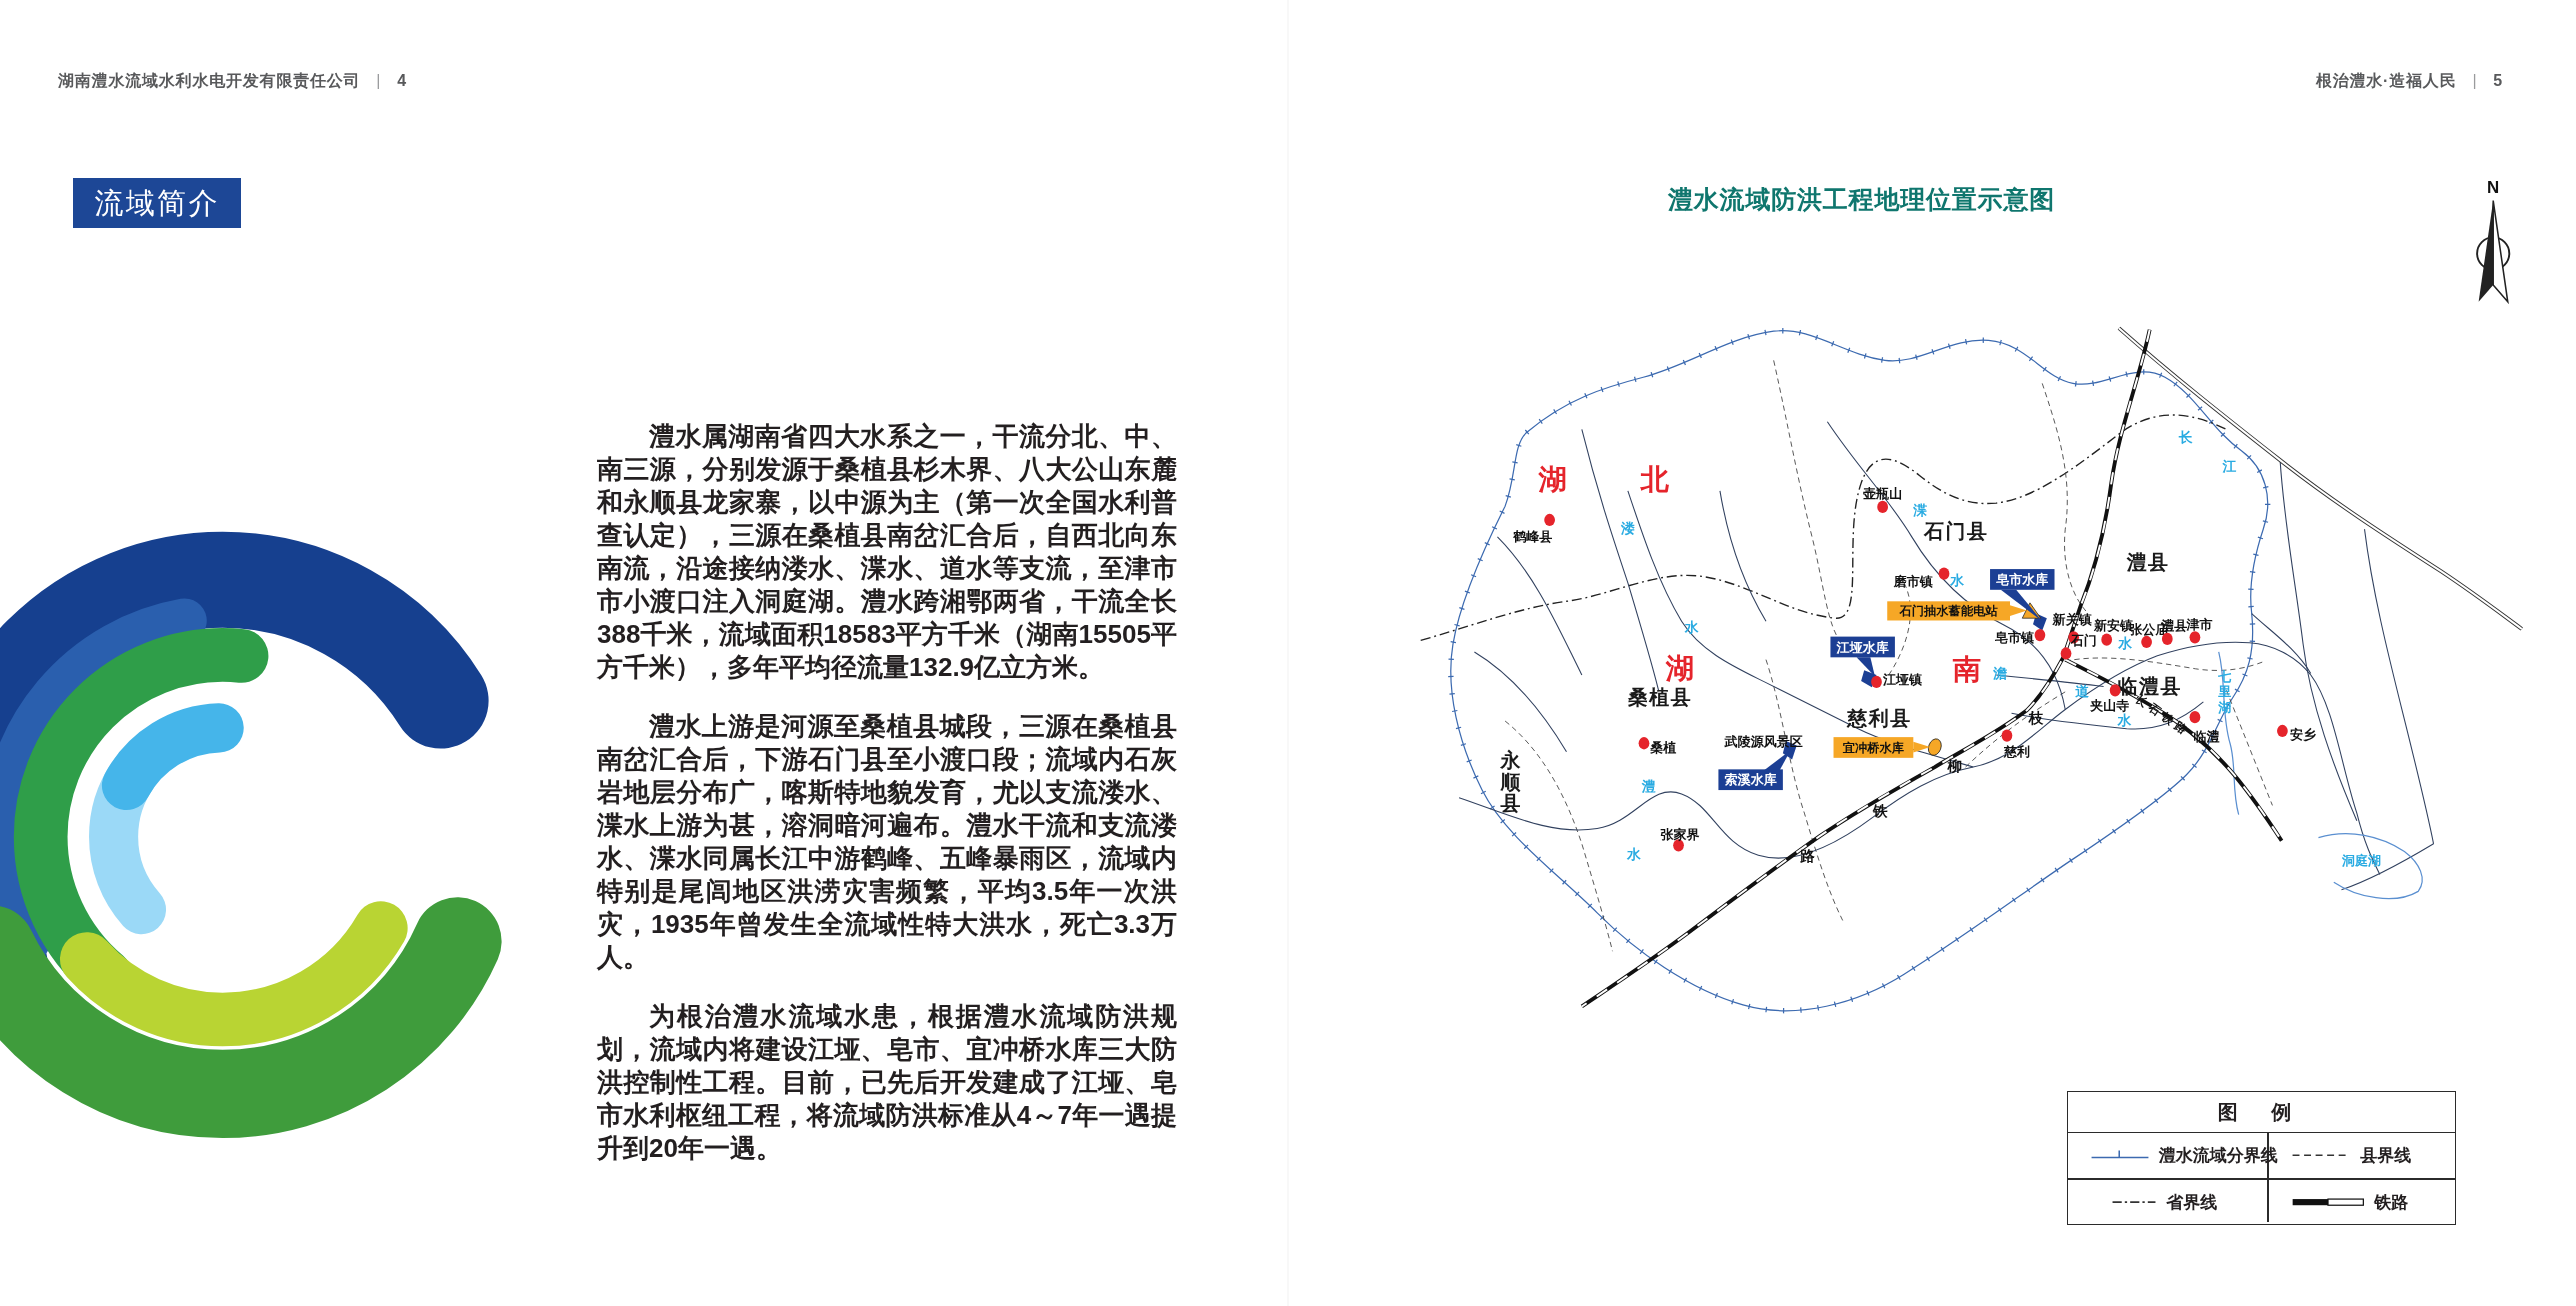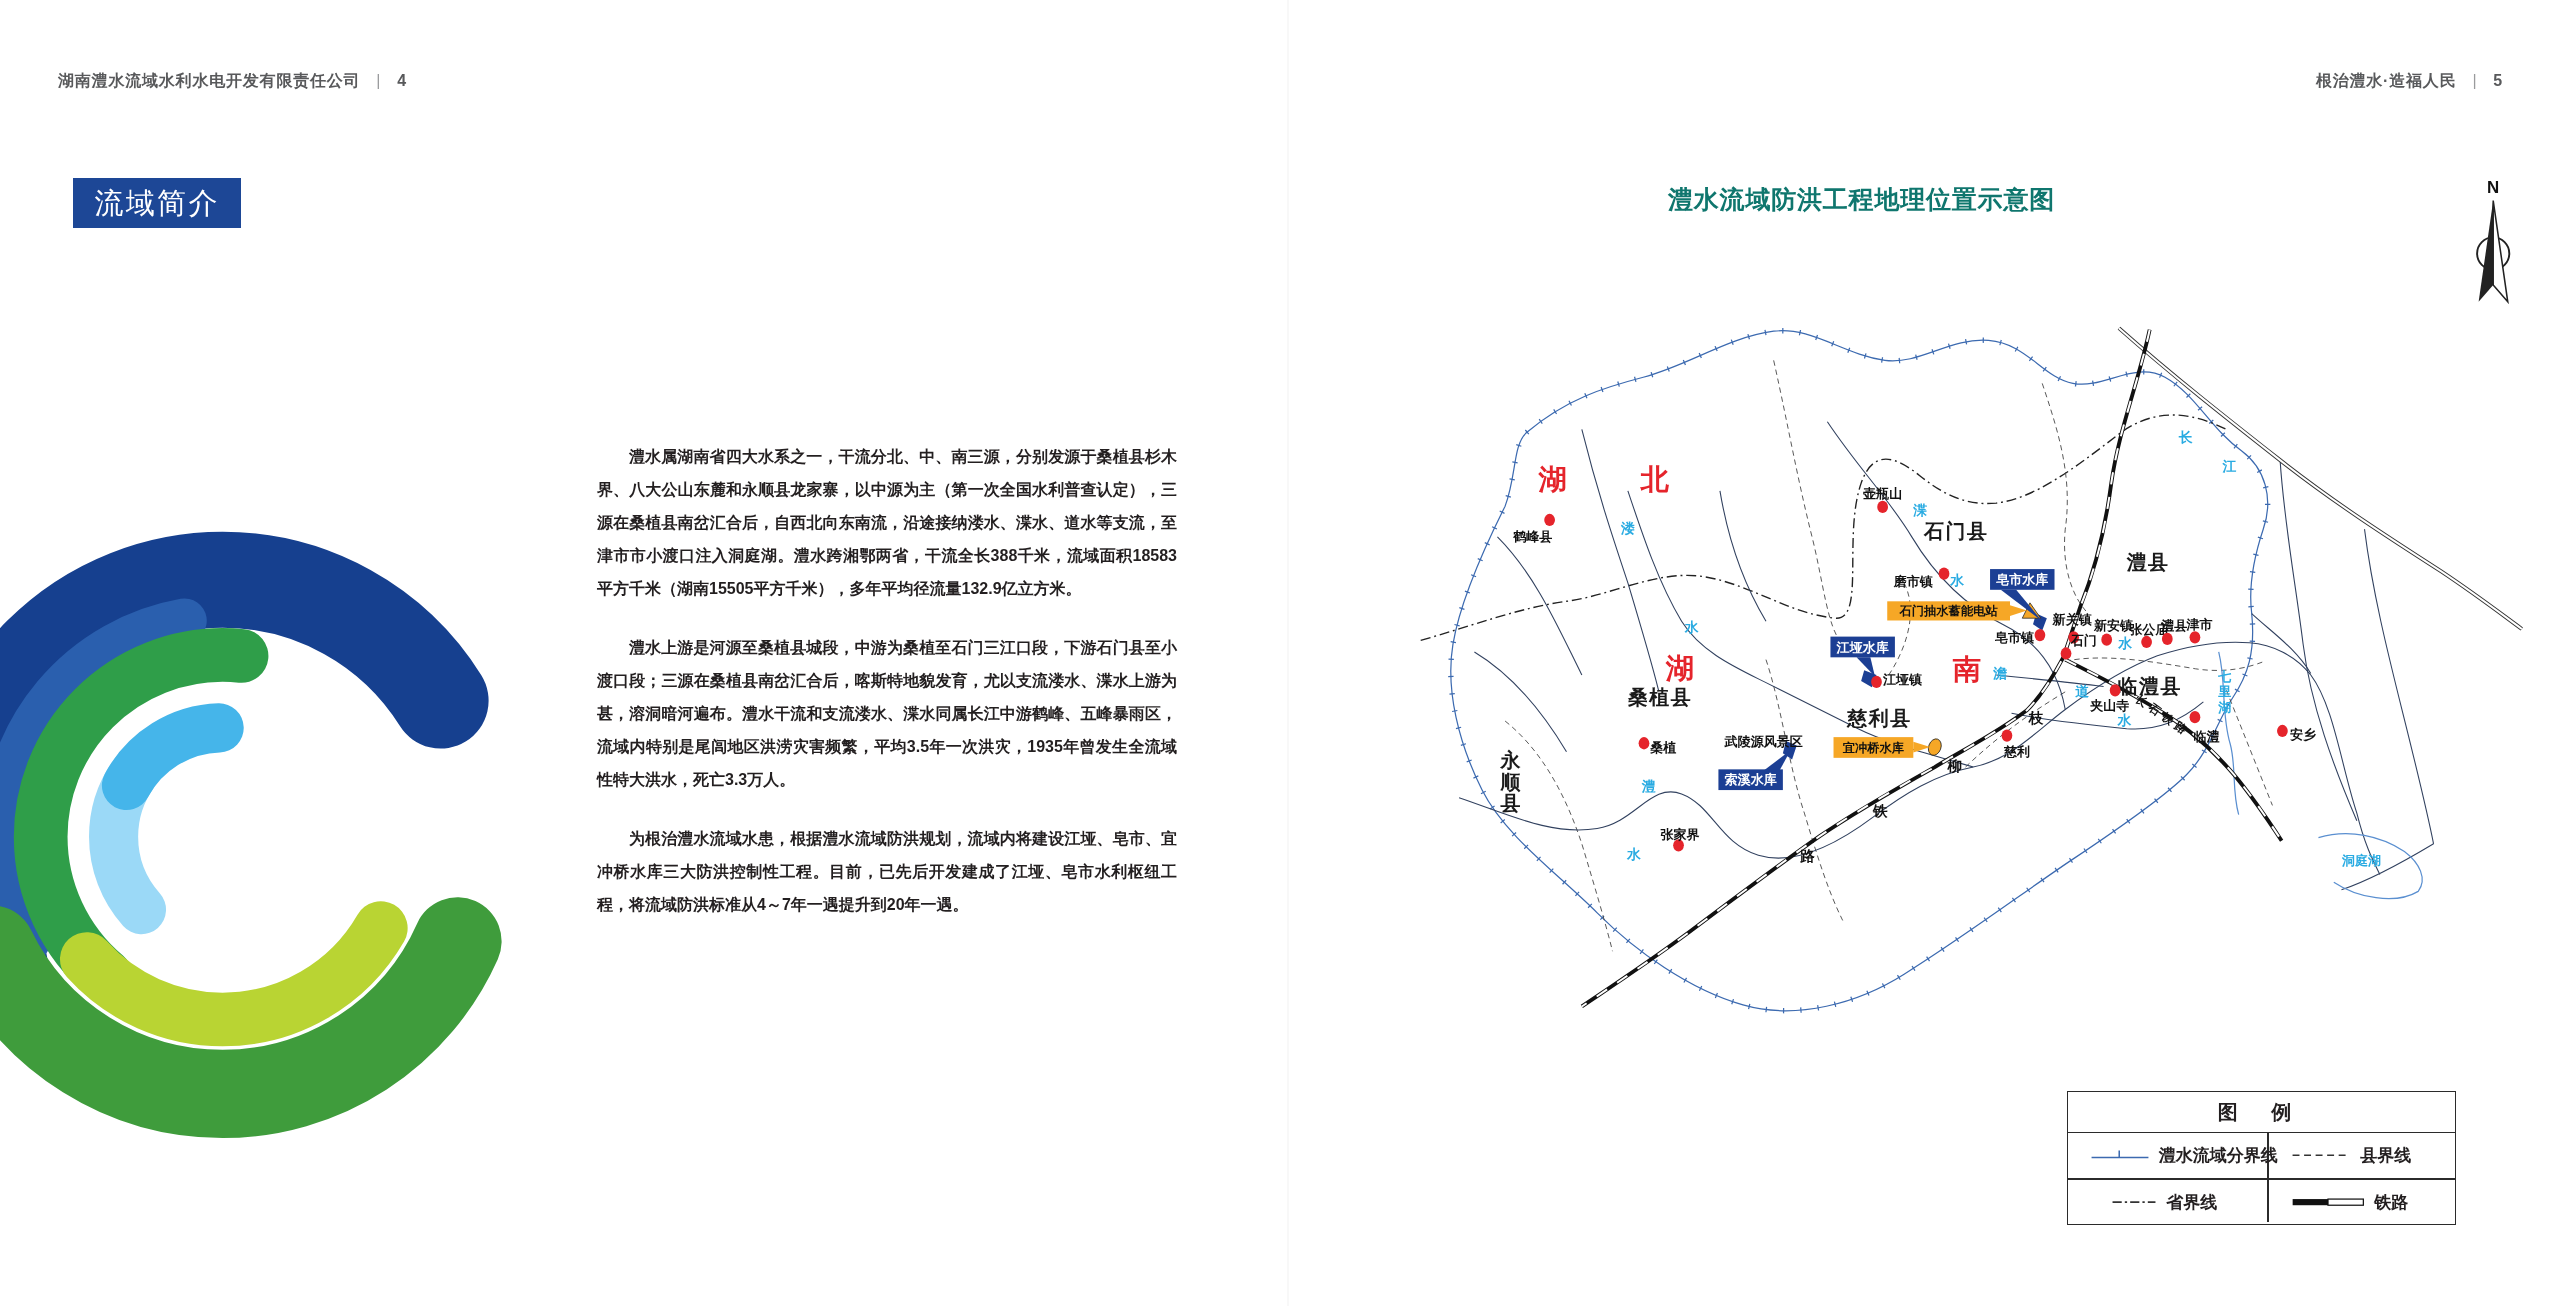--- a/index.html
+++ b/index.html
@@ -9,22 +9,22 @@
           background:linear-gradient(to right,rgba(0,0,0,0),rgba(0,0,0,0.06),rgba(0,0,0,0));}
   
   .hdr{position:absolute;top:71px;font-size:16px;font-weight:bold;color:#58595b;letter-spacing:0.8px;white-space:nowrap;}
   .hdr-left{left:58px;}
   .hdr-right{right:73px;text-align:right;}
   .hdr .sep{margin:0 10.7px;color:#9a9b9d;font-weight:normal;}
   
   .sec-title{position:absolute;left:73px;top:178px;background:#1d4796;color:#ffffff;
              font-size:29px;font-weight:normal;letter-spacing:2.3px;padding:10.7px 21.5px;line-height:1;}
   
-  .bodytext{position:absolute;left:597px;top:440px;width:580px;color:#231f20;
-            font-size:16px;font-weight:bold;line-height:33px;text-align:justify;}
+  .bodytext{position:absolute;left:597px;top:420px;width:580px;color:#231f20;
+            font-size:26px;font-weight:bold;line-height:33px;text-align:justify;}
   .bodytext p{margin:0 0 26px 0;text-indent:2em;}
   
   .map-title{position:absolute;left:1658px;top:183px;width:407px;text-align:center;
              color:#0f766e;font-size:25px;font-weight:bold;letter-spacing:0.8px;}
   
   .legend{position:absolute;left:2067px;top:1091px;width:389px;height:134px;border:1.5px solid #2b2b2b;
           box-sizing:border-box;background:#fff;padding-left:28px;}
   .legend .lg-title{position:absolute;left:0;top:0;width:100%;height:41px;line-height:41px;text-align:center;
           font-size:20px;font-weight:bold;color:#231f20;letter-spacing:14px;border-bottom:1.5px solid #2b2b2b;box-sizing:border-box;}
   .legend .lg-vline{position:absolute;left:199px;top:41px;width:1.5px;height:89px;background:#2b2b2b;}
@@ -73,21 +73,21 @@
       <circle cx="290" cy="470" r="237" pathLength="360" stroke="#2f9e49" stroke-width="70" stroke-dasharray="146 214" stroke-dashoffset="-130"></circle>
       <circle cx="290" cy="470" r="238" pathLength="360" stroke="#b9d433" stroke-width="70" stroke-dasharray="108 252" stroke-dashoffset="-30"></circle>
       <circle cx="290" cy="470" r="335" pathLength="360" stroke="#3f9c3c" stroke-width="115" stroke-dasharray="130 230" stroke-dashoffset="-24"></circle>
       <circle cx="290" cy="470" r="142" pathLength="360" stroke="#9bd9f7" stroke-width="64" stroke-dasharray="78 282" stroke-dashoffset="-138"></circle>
       <circle cx="290" cy="470" r="142" pathLength="360" stroke="#45b5ea" stroke-width="64" stroke-dasharray="60 300" stroke-dashoffset="-208"></circle>
     </g>
   </svg>
 
   <div class="bodytext">
     <p>澧水属湖南省四大水系之一，干流分北、中、南三源，分别发源于桑植县杉木界、八大公山东麓和永顺县龙家寨，以中源为主（第一次全国水利普查认定），三源在桑植县南岔汇合后，自西北向东南流，沿途接纳溇水、渫水、道水等支流，至津市市小渡口注入洞庭湖。澧水跨湘鄂两省，干流全长388千米，流域面积18583平方千米（湖南15505平方千米），多年平均径流量132.9亿立方米。</p>
-    <p>澧水上游是河源至桑植县城段，中游为桑植至石门三江口段，下游石门县至小渡口段；三源在桑植县南岔汇合后，喀斯特地貌发育，尤以支流溇水、渫水上游为甚，溶洞暗河遍布。澧水干流和支流溇水、渫水同属长江中游鹤峰、五峰暴雨区，流域内特别是尾闾地区洪涝灾害频繁，平均3.5年一次洪灾，1935年曾发生全流域性特大洪水，死亡3.3万人。</p>
+    <p>澧水上游是河源至桑植县城段，三源在桑植县南岔汇合后，下游石门县至小渡口段；流域内石灰岩地层分布广，喀斯特地貌发育，尤以支流溇水、渫水上游为甚，溶洞暗河遍布。澧水干流和支流溇水、渫水同属长江中游鹤峰、五峰暴雨区，流域内特别是尾闾地区洪涝灾害频繁，平均3.5年一次洪灾，1935年曾发生全流域性特大洪水，死亡3.3万人。</p>
     <p>为根治澧水流域水患，根据澧水流域防洪规划，流域内将建设江垭、皂市、宜冲桥水库三大防洪控制性工程。目前，已先后开发建成了江垭、皂市水利枢纽工程，将流域防洪标准从4～7年一遇提升到20年一遇。</p>
   </div>
 
   <div class="map-title">澧水流域防洪工程地理位置示意图</div>
 
   <svg class="map-svg" style="left:2461px;top:173px" width="69" height="138" viewBox="0 0 90 180">
     <text x="42" y="26" text-anchor="middle" class="compass-n">N</text>
     <circle cx="42" cy="105" r="21" fill="none" stroke="#222" stroke-width="2.5"></circle>
     <polygon points="42,36 23,168 42,146" fill="#222"></polygon>
     <polygon points="42,36 61,168 42,146" fill="#ffffff" stroke="#222" stroke-width="2"></polygon>

